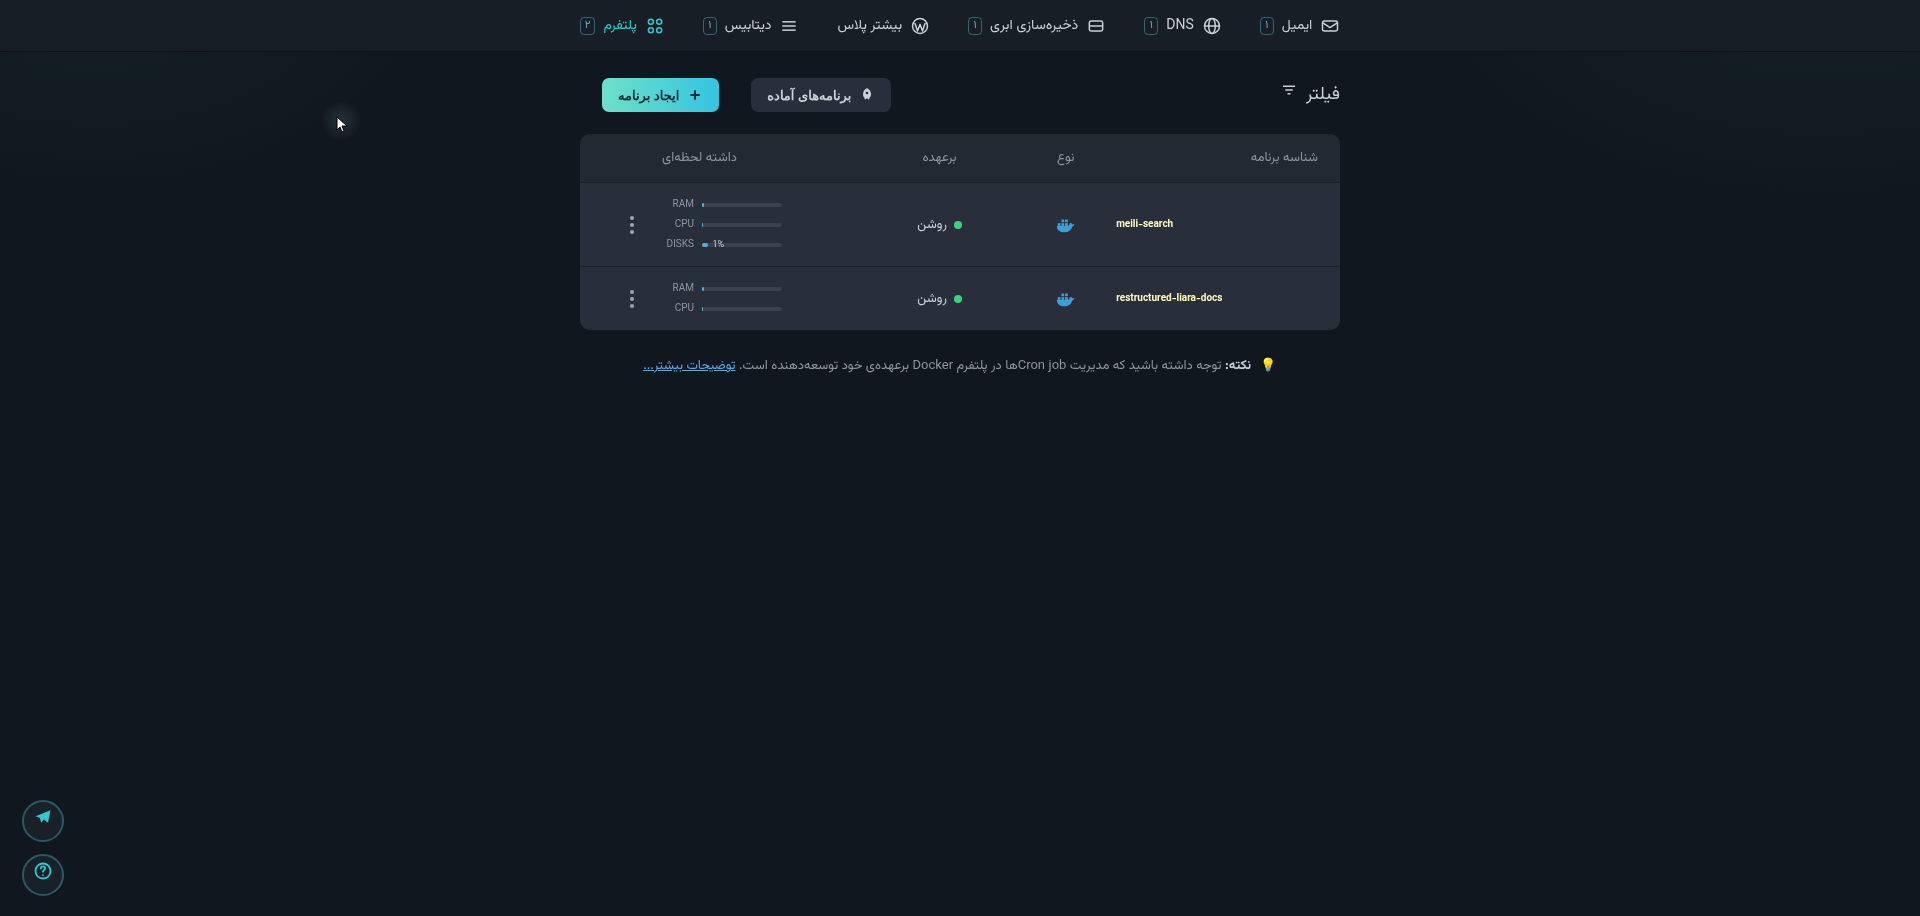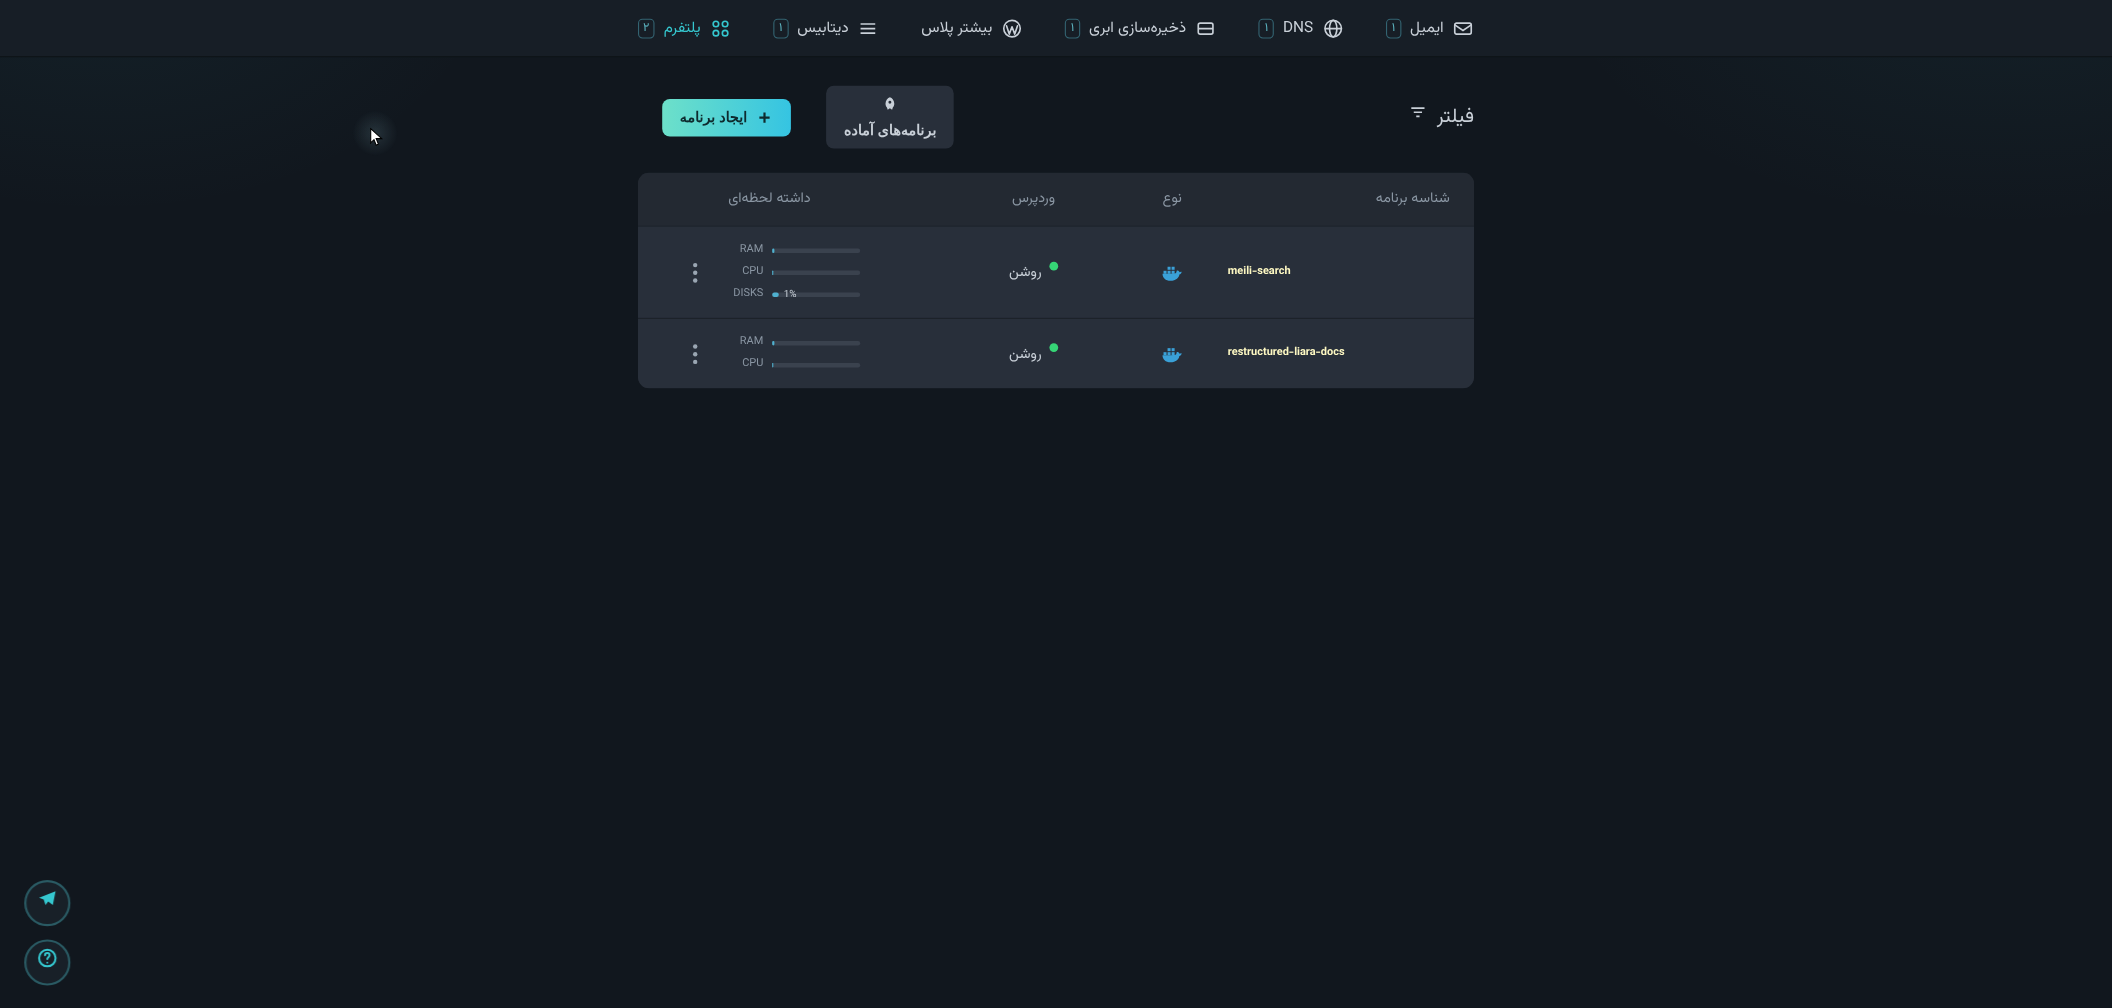--- a/index.html
+++ b/index.html
@@ -94,21 +94,20 @@
     cursor:pointer;
     margin-left:22px;
   }
   .btn-primary{
     background:linear-gradient(90deg,var(--accent-grad1),var(--accent-grad2));
     color:#0e2b2e;
   }
   .btn-secondary{
     background:var(--panel2);
     color:var(--text);
-    flex-direction:column;
   }
   .btn .icon{display:inline-flex;align-items:center;justify-content:center}
   .btn .icon svg{width:16px;height:16px}
   .filter{
     display:inline-flex;align-items:center;gap:8px;
     color:var(--text);font-size:18px;cursor:pointer;
   }
   .filter svg{width:18px;height:18px}
 
   .table{
@@ -130,21 +129,21 @@
   .th-status{justify-content:center}
   .th-report{justify-content:flex-end}
   .row{
     display:grid;
     grid-template-columns: 1.2fr .6fr .9fr 1.2fr 60px;
     align-items:center;
     padding:14px 22px;
     border-top:1px solid var(--row-border);
     background:var(--panel2);
   }
-  .cell{display:flex;align-items:flex-start}
+  .cell{display:flex;align-items:center}
   .cell.id{justify-content:flex-start;font-weight:700;font-size:10px;direction:ltr;color:#fef9c3}
   .cell.type{justify-content:center}
   .cell.status{justify-content:center;gap:7px;font-size:13px}
   .dot{width:8px;height:8px;border-radius:50%;background:var(--green);display:inline-block}
   .cell.report{justify-content:flex-end}
   .cell.more{justify-content:center}
 
   .docker{width:22px;height:22px;display:inline-flex;align-items:center;justify-content:center}
   .docker svg{width:22px;height:22px}
 
@@ -301,21 +300,21 @@
         </span>
         <span>ایجاد برنامه</span>
       </button>
     </div>
   </div>
 
   <section class="table">
     <div class="thead">
       <div class="th-id">شناسه برنامه</div>
       <div class="th-type">نوع</div>
-      <div class="th-status">وردپرس</div>
+      <div class="th-status">برعهده</div>
       <div class="th-report">داشته لحظه‌ای</div>
       <div></div>
     </div>
     <div id="rows">
         <div class="row">
           <div class="cell id">meili-search</div>
           <div class="cell type">
             <span class="docker">
               <svg viewBox="0 0 24 24" fill="#3aa1d8">
                 <rect x="3" y="10" width="3" height="3"></rect>
@@ -400,20 +399,26 @@
             <div class="kebab">
               <span></span>
               <span></span>
               <span></span>
             </div>
           </div>
         </div>
       </div>
   </section>
 
+  <p class="note">
+    <span class="emoji">💡</span>
+    <strong>نکته:</strong>
+    <span>توجه داشته باشید که مدیریت Cron jobها در پلتفرم Docker برعهده‌ی خود توسعه‌دهنده است.</span>
+    <a>توضیحات بیشتر...</a>
+  </p>
 
 </main>
 
 <div class="floating">
   <div class="fab">
     <span>
       <svg viewBox="0 0 24 24" fill="#35c7cf">
           <path d="M21 4L3 11l5 2 2 6 3-4 5 4 3-15z"></path>
         </svg>
     </span>

